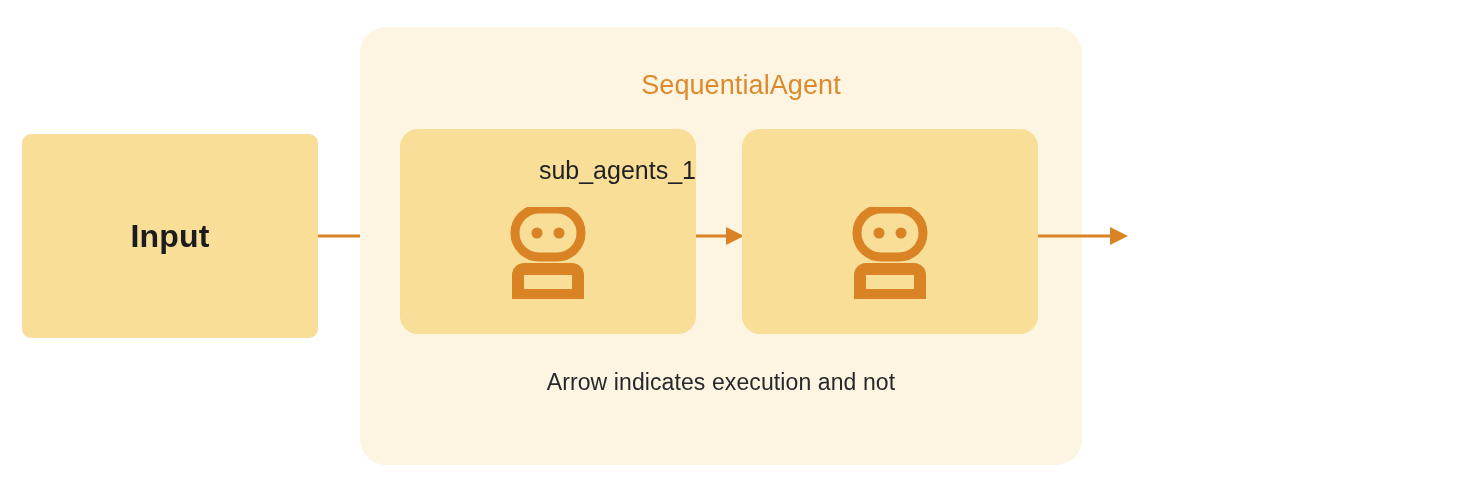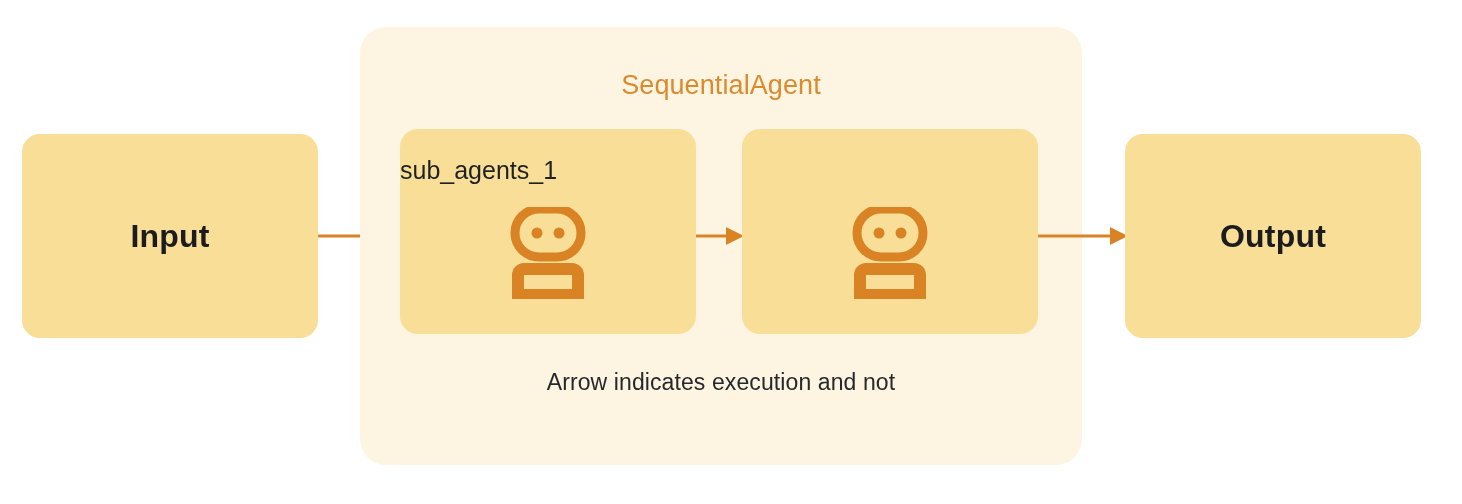--- a/index.html
+++ b/index.html
@@ -37,34 +37,36 @@
     position: absolute;
     left: 0;
     top: 42px;
     width: 722px;
     text-align: center;
     font-size: 27px;
     line-height: 32px;
     color: #DB8A2E;
     letter-spacing: 0.1px;
     white-space: nowrap;
+    padding-left: 20px;
   }
 
   
   .card {
     position: absolute;
     background: #F8DE96;
     border-radius: 18px;
   }
 
   
   .endpoint {
     width: 296px;
     height: 204px;
     top: 134px;
+    border-radius: 9px;
   }
   .endpoint .endpoint-label {
     position: absolute;
     left: 0;
     top: 0;
     width: 100%;
     height: 100%;
     display: flex;
     align-items: center;
     justify-content: center;
@@ -83,21 +85,21 @@
     top: 129px;
   }
   #card-sub1 { left: 400px; }
   #card-sub2 { left: 742px; }
 
   .subagent-label {
     position: absolute;
     left: 0;
     top: 26px;
     width: 100%;
-    text-align: left;
+    text-align: right;
     font-size: 25px;
     line-height: 30px;
     color: #1f2124;
     white-space: nowrap;
   }
 
   .robot-wrap {
     position: absolute;
     left: 50%;
     top: 78px;
@@ -184,21 +186,18 @@
     </div>
   </div>
 
   <div class="arrow" id="arrow-3">
     <svg viewBox="0 0 90 24" width="90" height="24" xmlns="http://www.w3.org/2000/svg">
       <line x1="0" y1="12" x2="74" y2="12" stroke="#D98324" stroke-width="3"></line>
       <polygon points="72,3 90,12 72,21" fill="#D98324"></polygon>
     </svg>
   </div>
 
-  <div class="card endpoint" id="card-output">
-    <span class="endpoint-label">Output</span>
-  </div>
 
   <div class="caption">
     <span class="line">Arrow indicates execution and not</span>
   </div>
 
 </div>
 
 </body></html>

